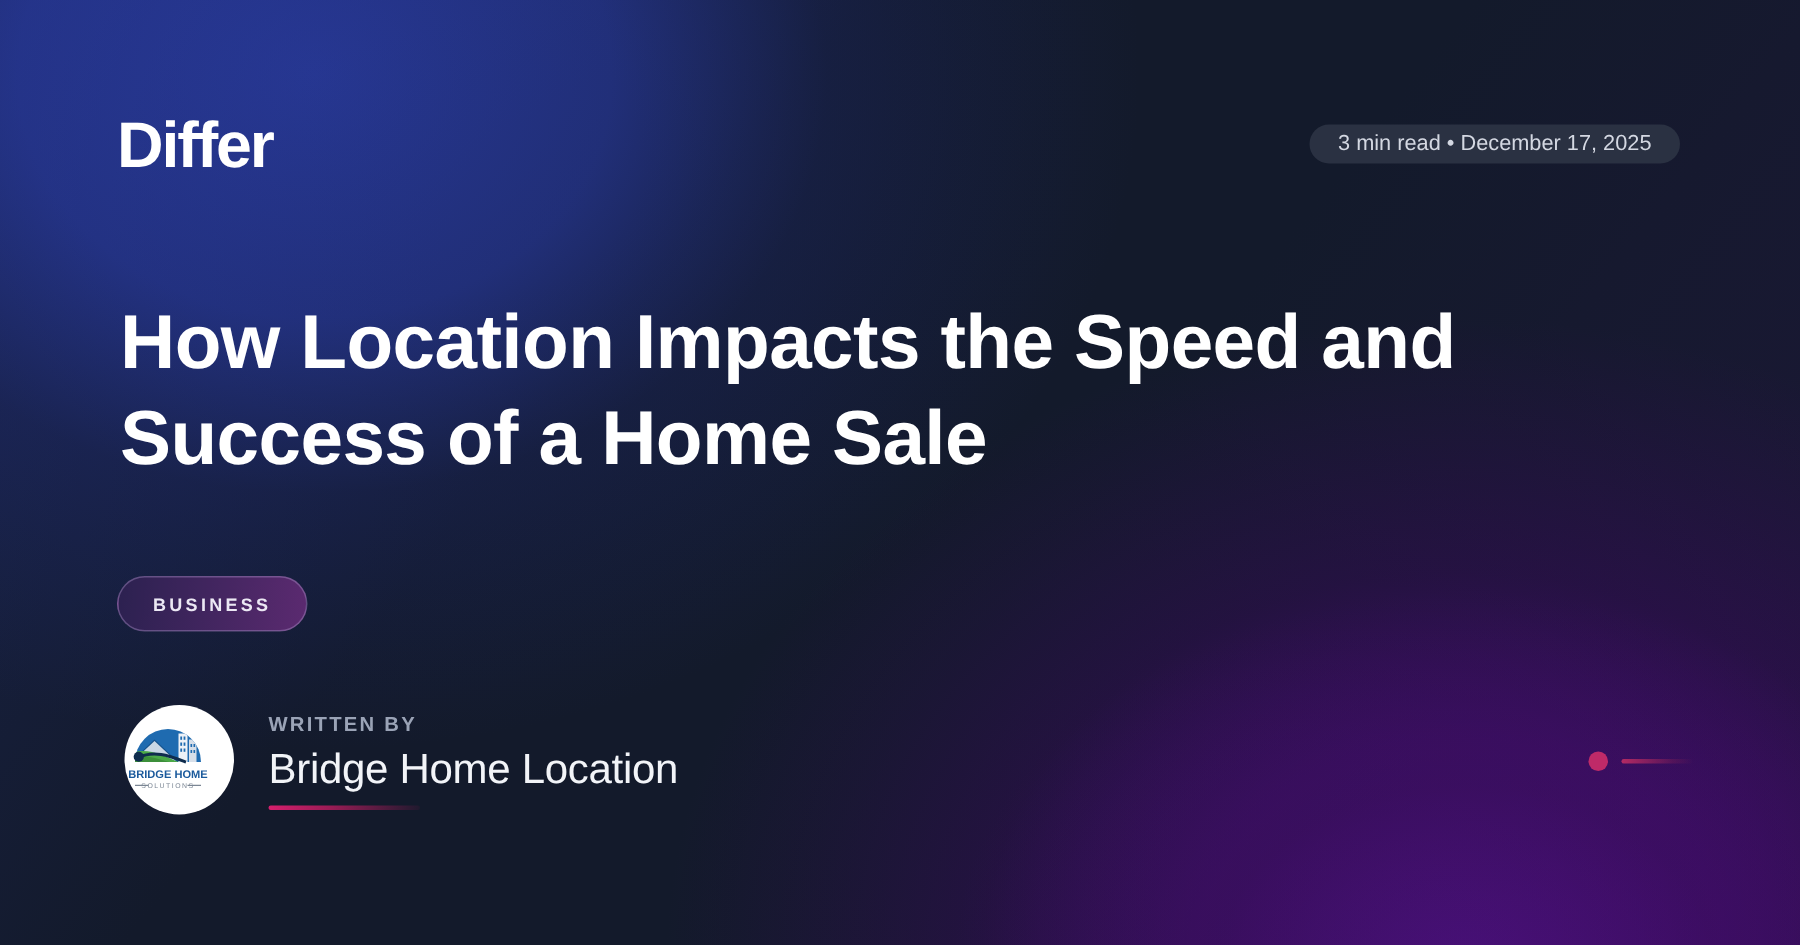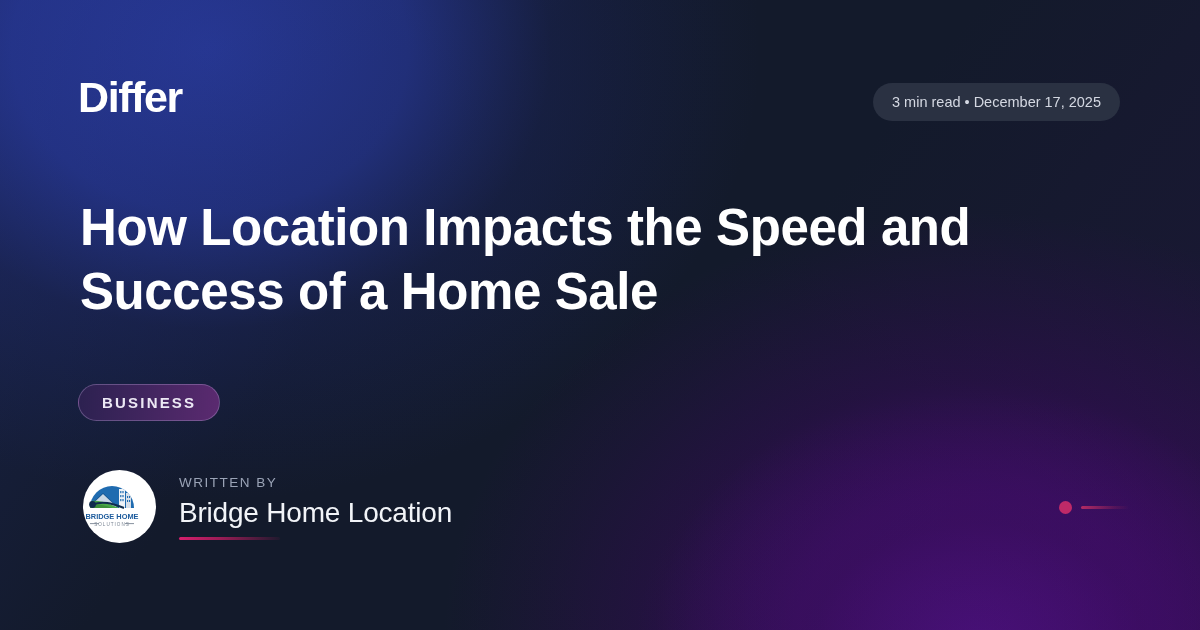--- a/index.html
+++ b/index.html
@@ -38,53 +38,53 @@
   .page { position:absolute; inset:0;border-radius:10px; }
 
   .logo {
     position:absolute; left:78px; top:76px;
     font-size:43px; font-weight:bold; color:#ffffff;
     letter-spacing:-1.4px; line-height:1;
   }
 
   .meta-badge {
     position:absolute; right:80px; top:83px;
-    height:38px; padding:0 19px;
+    height:26px; padding:0 19px;
     display:flex; align-items:center;
     background:#2a3142; border-radius:19px;
     color:#d4d8e2; font-size:14.5px; white-space:nowrap;
   }
 
   .title {
     position:absolute; left:80px; top:196px; width:900px;
     font-size:51px; font-weight:bold; color:#ffffff;
     line-height:1.26; letter-spacing:-0.4px;
   }
 
   .category-pill {
     position:absolute; left:78px; top:384px;
     height:37px; padding:0 23px;
     display:flex; align-items:center;
     border-radius:19px;
     background: linear-gradient(95deg, #2c2150 0%, #40255e 45%, #5b2a70 100%);
     border:1px solid rgba(176,150,205,0.40);
-    color:#ece8f4; font-size:15px; letter-spacing:2.2px; font-weight:bold;
+    color:#ece8f4; font-size:12px; letter-spacing:2.2px; font-weight:bold;
   }
 
   .author-row { position:absolute; left:83px; top:470px; display:flex; align-items:center; }
 
   .avatar {
     width:73px; height:73px; border-radius:50%;
     background:#ffffff; overflow:hidden; flex:none;
     display:flex; align-items:center; 
   }
   .avatar svg { display:block; }
 
   .author-text { margin-left:23px; padding-top:2px; }
-  .written-by { font-size:13.5px; letter-spacing:1.5px; color:#9aa3b6; }
+  .written-by { font-size:13.5px; letter-spacing:1.5px; color:#9aa3b6;font-weight:bold; }
   .author-name {
     margin-top:8px; font-size:28px; color:#f2f4f8; line-height:1.1;
     letter-spacing:-0.2px;
   }
   .author-underline {
     margin-top:9px; width:101px; height:3px; border-radius:2px;
     background: linear-gradient(90deg, #d61f6d 0%, #9c1c56 40%, rgba(120,24,70,0.12) 100%);
   }
 
   .deco { position:absolute; left:1059px; top:501px; display:flex; align-items:center; }

